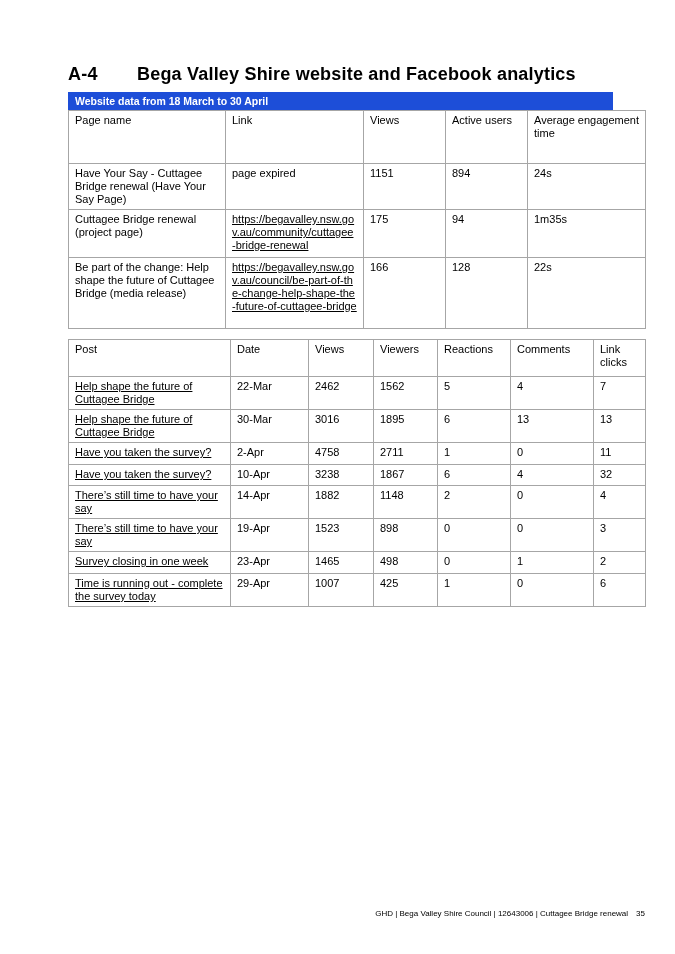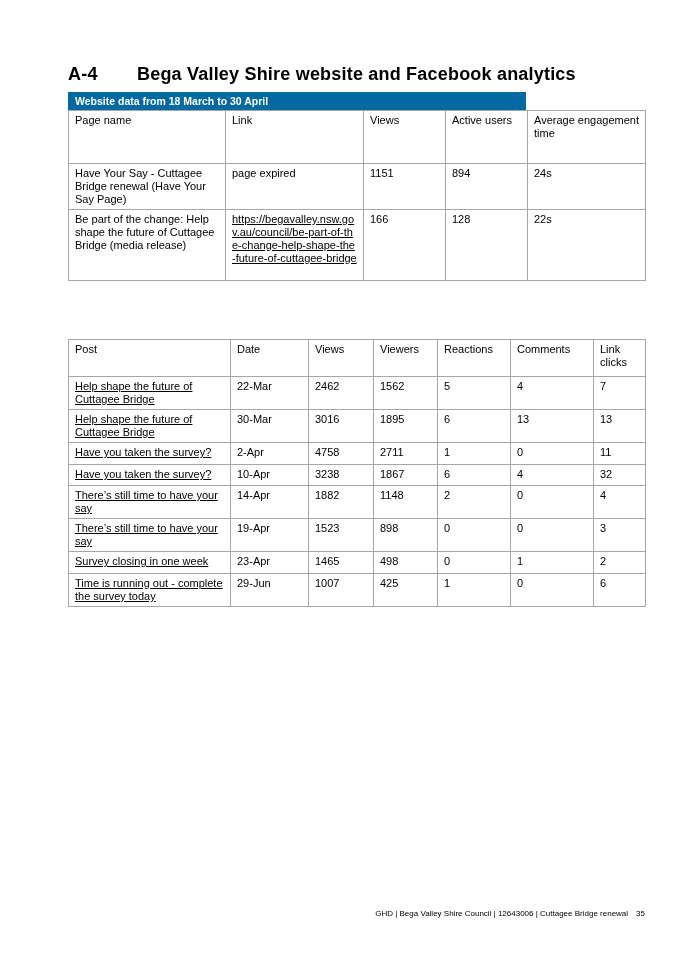--- a/index.html
+++ b/index.html
@@ -11,23 +11,23 @@
   .abs { position:absolute; }
 
   #heading { left:68px; top:64px; font-size:18px; font-weight:bold; letter-spacing:0.2px; white-space:nowrap; }
   #heading .num { display:inline-block; width:69px; }
 
   .table-block { position:absolute; left:68px; width:578px; }
   #t1 { top:92px; }
   #t2 { top:339px; }
 
   .caption-bar {
-    background:#0369a1; color:#fff; font-weight:bold; font-size:10.5px;
+    background:#1d4ed8; color:#fff; font-weight:bold; font-size:10.5px;
     display:flex; align-items:center; padding-left:7px; box-sizing:border-box;
-    width:458px;
+    width:545px;
   }
   #t1 .caption-bar { height:18px; }
   #t2 .caption-bar { height:19px; }
 
   table { border-collapse:collapse; table-layout:fixed; width:577px; font-size:11px; line-height:13px; }
   th, td {
     border:1px solid #a6a6a6; vertical-align:top; text-align:left;
     padding:3px 6px; font-weight:normal; box-sizing:border-box;
     overflow:hidden;
   }
@@ -66,20 +66,27 @@
           <th>Average engagement time</th>
         </tr>
       </thead>
     <tbody id="website-tbody">
         <tr style="height: 44px; margin-left: 19px;">
           <td>Have Your Say - Cuttagee Bridge renewal (Have Your Say Page)</td>
           <td>page expired</td>
           <td>1151</td>
           <td>894</td>
           <td>24s</td>
+        </tr>
+        <tr style="height: 48px;">
+          <td>Cuttagee Bridge renewal (project page)</td>
+          <td><span class="doclink break-url">https://begavalley.nsw.gov.au/community/cuttagee-bridge-renewal</span></td>
+          <td>175</td>
+          <td>94</td>
+          <td>1m35s</td>
         </tr>
         <tr style="height: 71px;">
           <td>Be part of the change: Help shape the future of Cuttagee Bridge (media release)</td>
           <td><span class="doclink break-url">https://begavalley.nsw.gov.au/council/be-part-of-the-change-help-shape-the-future-of-cuttagee-bridge</span></td>
           <td>166</td>
           <td>128</td>
           <td>22s</td>
         </tr>
       </tbody>
   </table>
@@ -166,21 +173,21 @@
           <td><span class="doclink">Survey closing in one week</span></td>
           <td>23-Apr</td>
           <td>1465</td>
           <td>498</td>
           <td>0</td>
           <td>1</td>
           <td>2</td>
         </tr>
         <tr style="height: 23px;">
           <td><span class="doclink">Time is running out - complete the survey today</span></td>
-          <td>29-Jun</td>
+          <td>29-Apr</td>
           <td>1007</td>
           <td>425</td>
           <td>1</td>
           <td>0</td>
           <td>6</td>
         </tr>
       </tbody>
   </table>
 </div>
 

